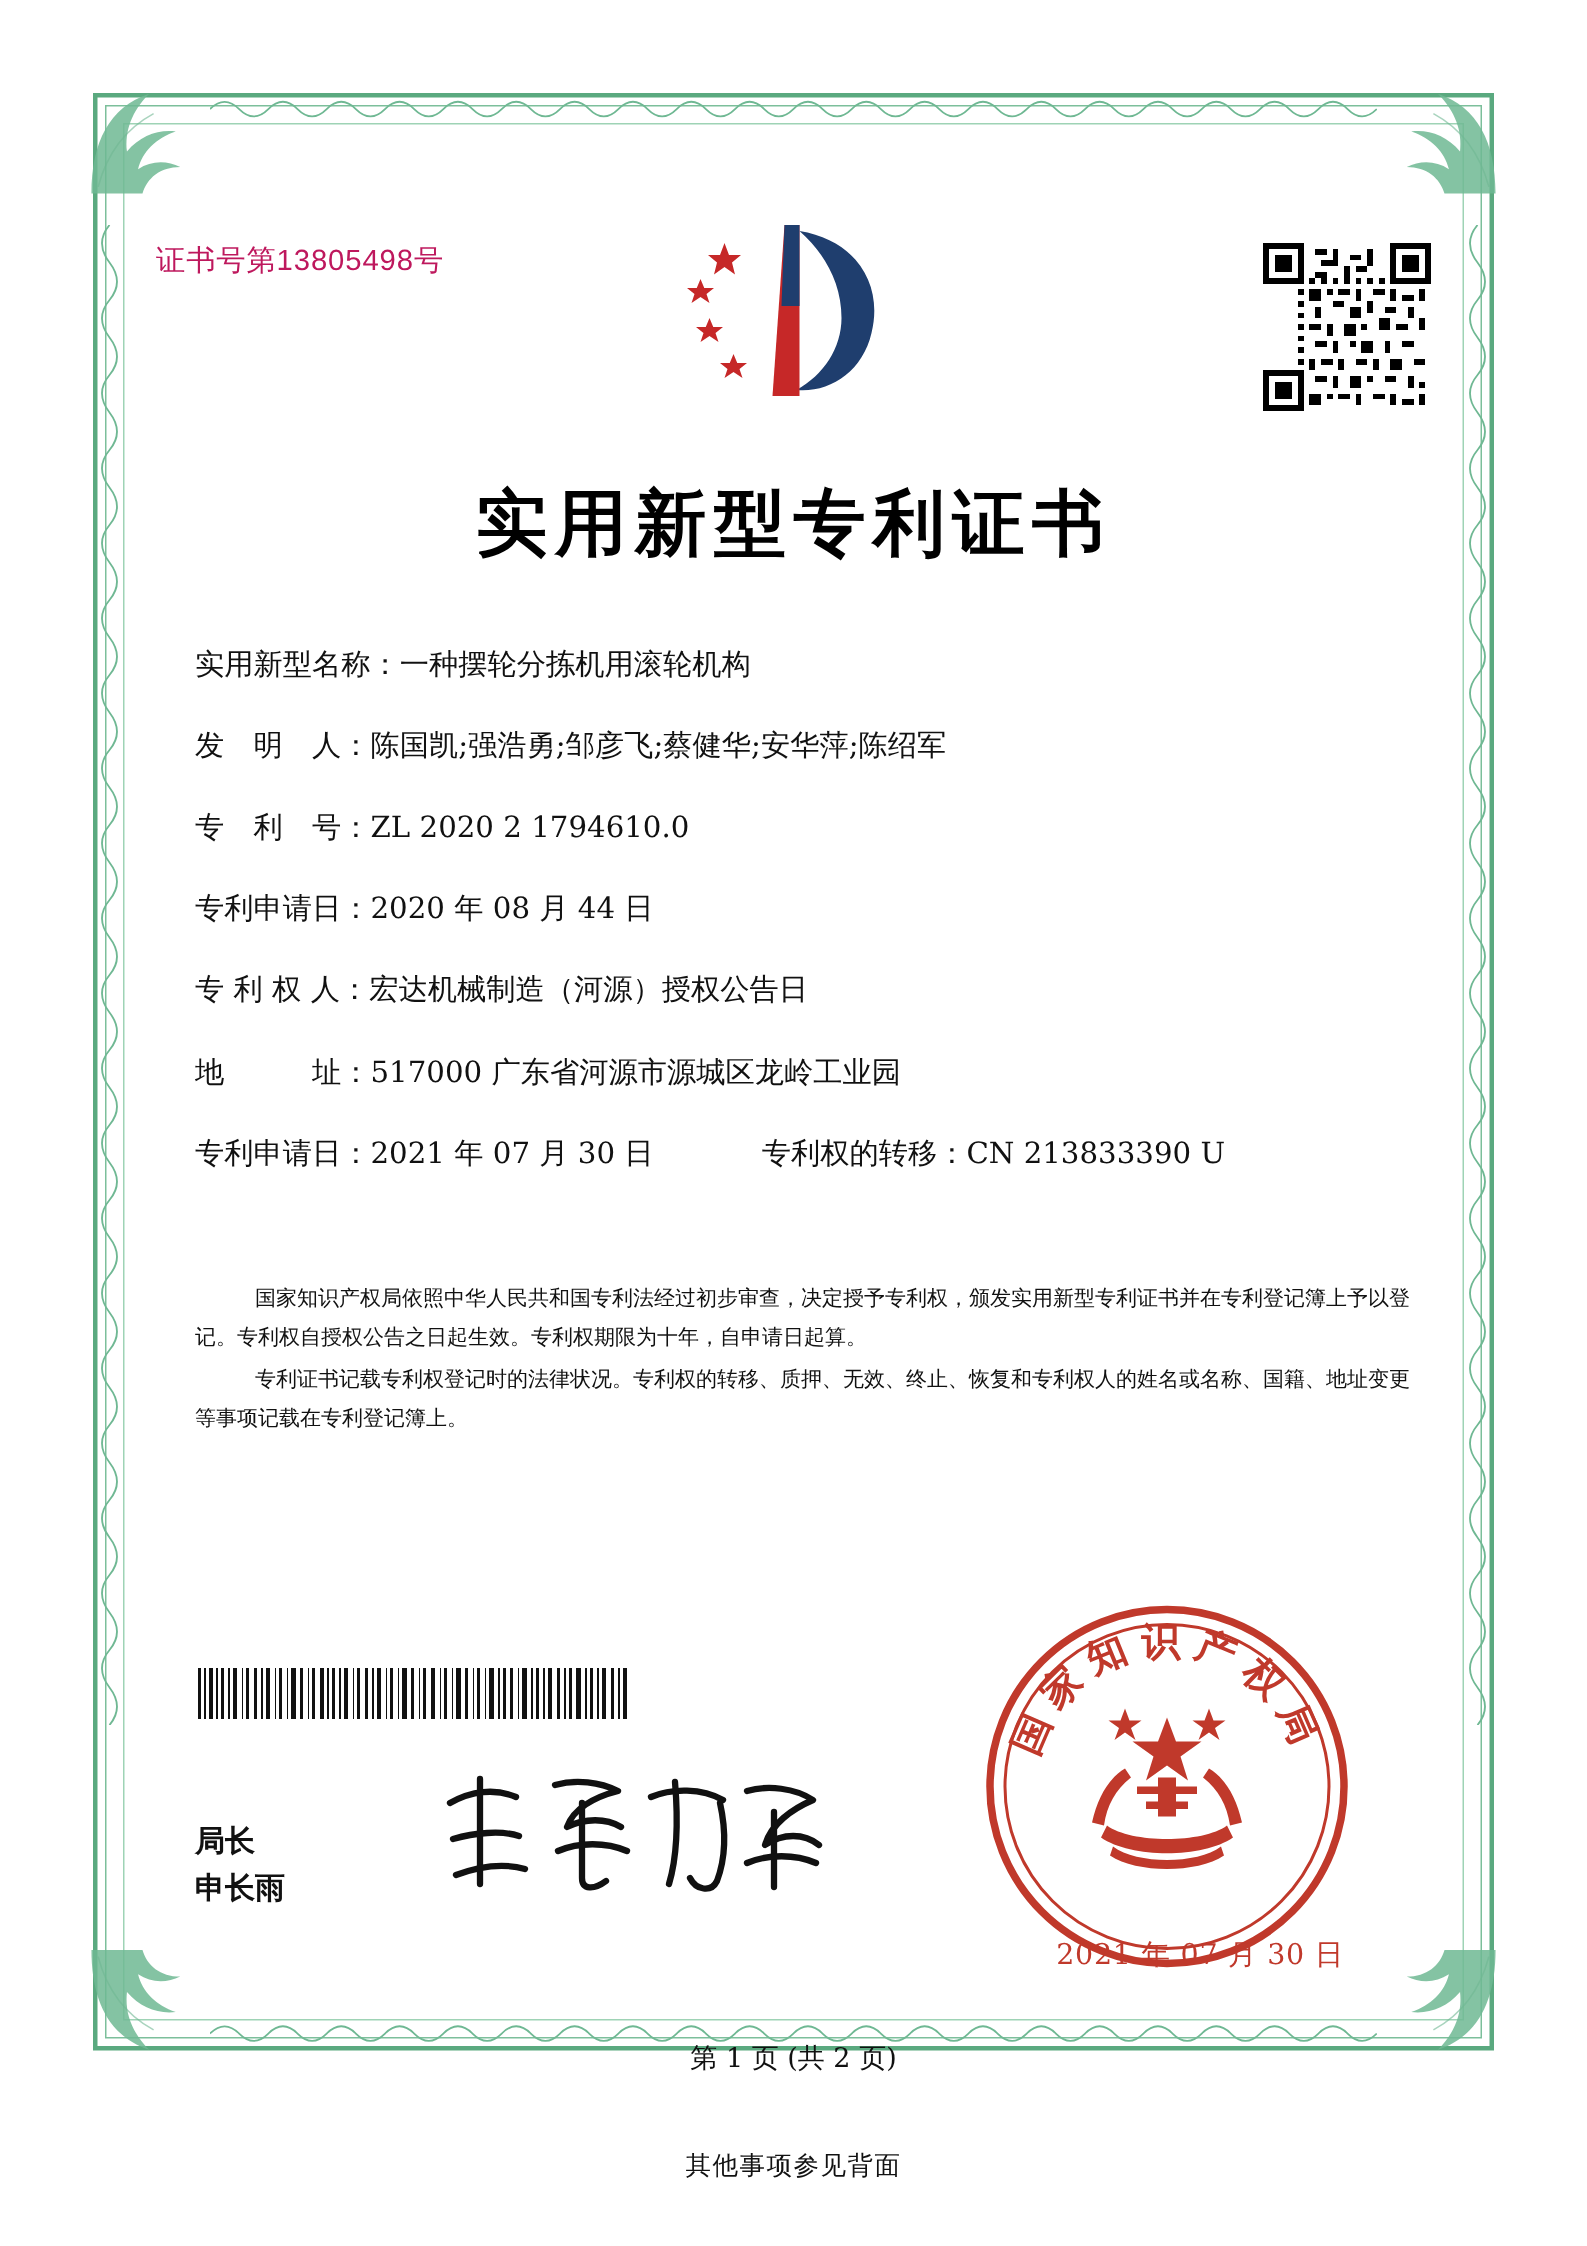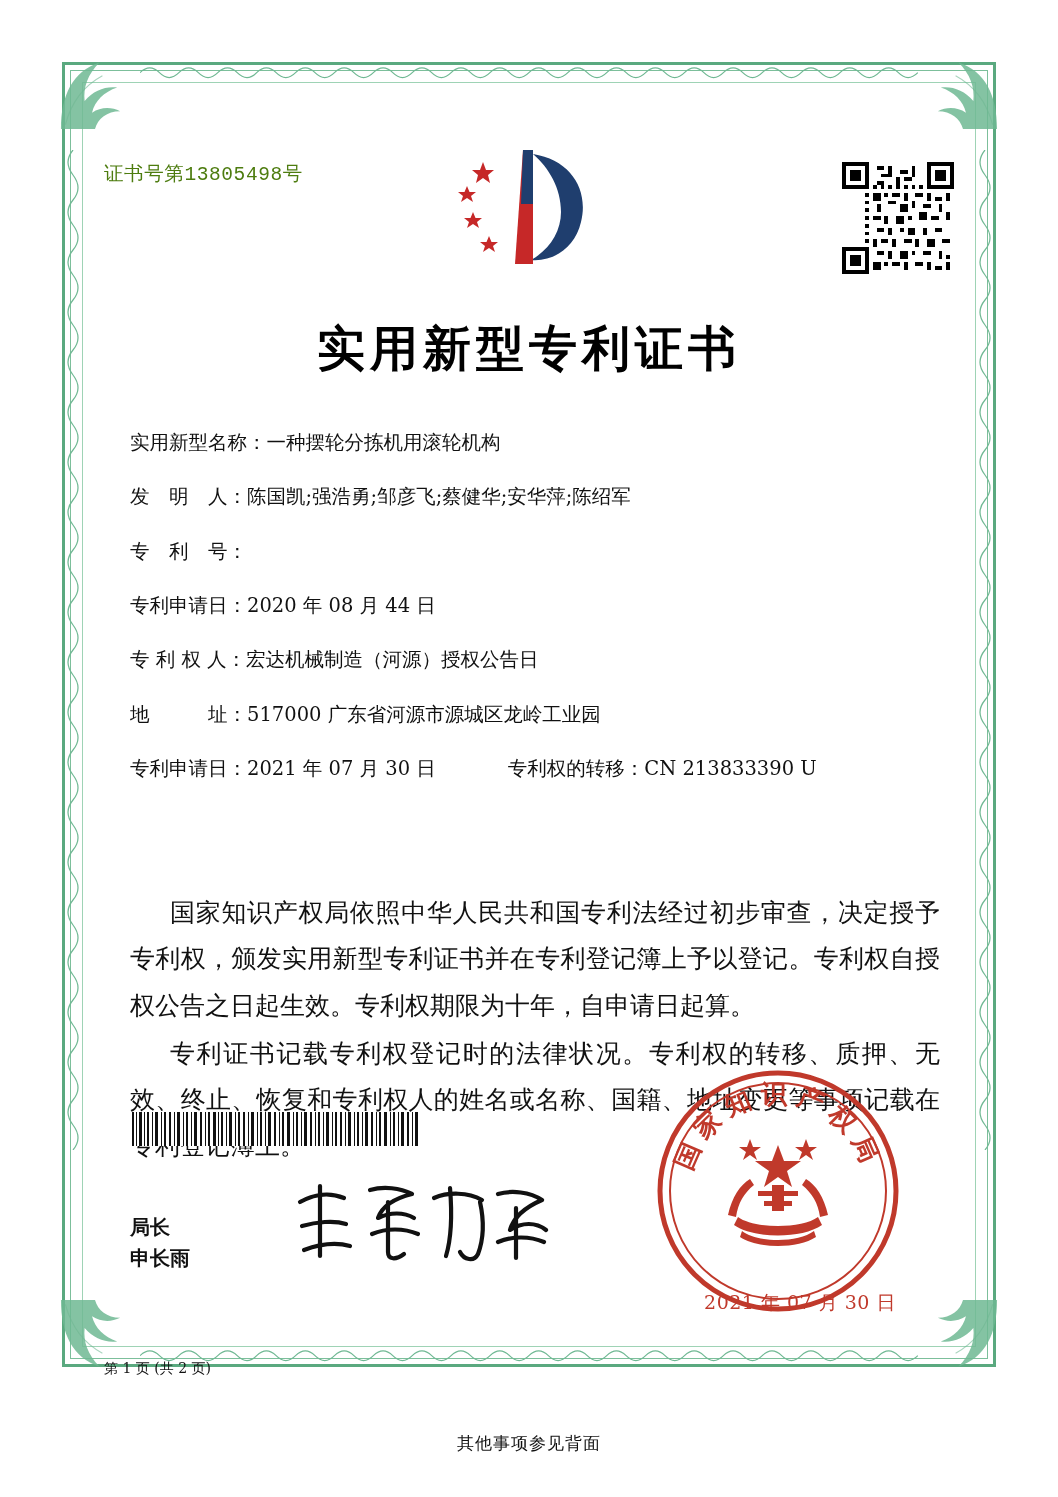--- a/index.html
+++ b/index.html
@@ -85,22 +85,22 @@
     right: 104px;
     bottom: 160px;
   }
 
   .cert-no {
     position: absolute;
     left: 0;
     top: 48px;
     font-size: 19.5px;
     letter-spacing: 0.6px;
-    color: #4d7c0f;
-    font-family: Liberation Mono, monospace;
+    color: #be185d;
+    font-family: Liberation Sans, sans-serif;
   }
 
   .logo {
     position: absolute;
     left: 50%;
     top: 30px;
     transform: translateX(-50%);
     width: 160px;
     height: 130px;
   }
@@ -153,22 +153,22 @@
     white-space: pre;
   }
   .field-row.two-col .col1 {
     flex: 0 0 auto;
   }
 
   .paragraphs {
     position: absolute;
     left: 26px;
     right: 14px;
-    top: 778px;
-    font-size: 25px;
+    top: 742px;
+    font-size: 14px;
     line-height: 1.85;
     text-align: justify;
   }
   .paragraphs p {
     margin: 0 0 2px 0;
     text-indent: 40px;
   }
 
   .barcode {
     position: absolute;
@@ -213,22 +213,22 @@
     font-size: 19px;
     color: #c0392b;
     letter-spacing: 0.5px;
   }
 
   .page-num {
     position: absolute;
     left: 0;
     right: 0;
     top: 1248px;
-    text-align: left;
-    font-size: 14px;
+    text-align: center;
+    font-size: 18px;
   }
 
   .footnote {
     position: absolute;
     left: 0;
     right: 0;
     bottom: 42px;
     text-align: center;
     font-size: 17px;
     letter-spacing: 1px;
@@ -422,20 +422,21 @@
       <div class="field-row">
         <span class="field-label">实用新型名称：</span>
         <span class="field-value">一种摆轮分拣机用滚轮机构</span>
       </div>
       <div class="field-row">
         <span class="field-label">发　明　人：</span>
         <span class="field-value">陈国凯;强浩勇;邹彦飞;蔡健华;安华萍;陈绍军</span>
       </div>
       <div class="field-row">
         <span class="field-label">专　利　号：</span>
+        <span class="field-value">ZL 2020 2 1794610.0</span>
       </div>
       <div class="field-row">
         <span class="field-label">专利申请日：</span>
         <span class="field-value">2020 年 08 月 44 日</span>
       </div>
       <div class="field-row">
         <span class="field-label">专 利 权 人：</span>
         <span class="field-value">宏达机械制造（河源）授权公告日</span>
       </div>
       <div class="field-row">

